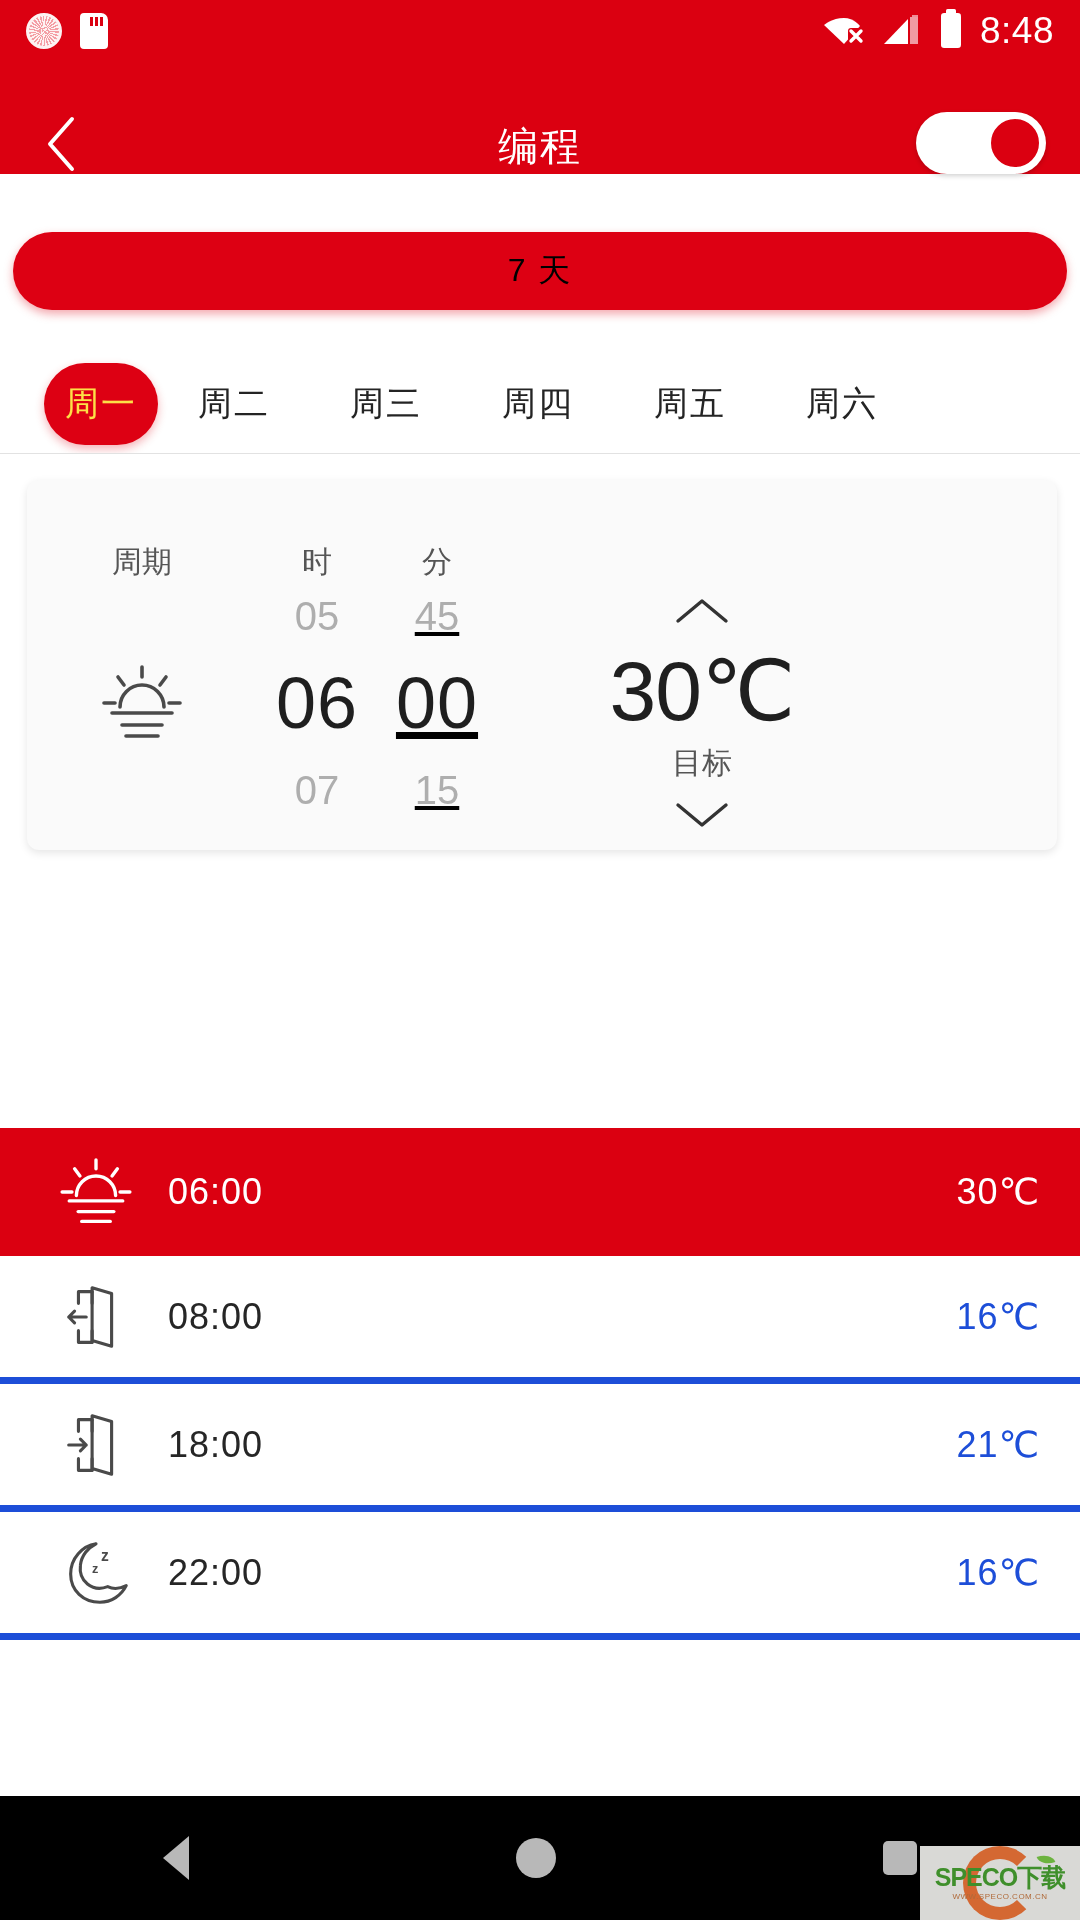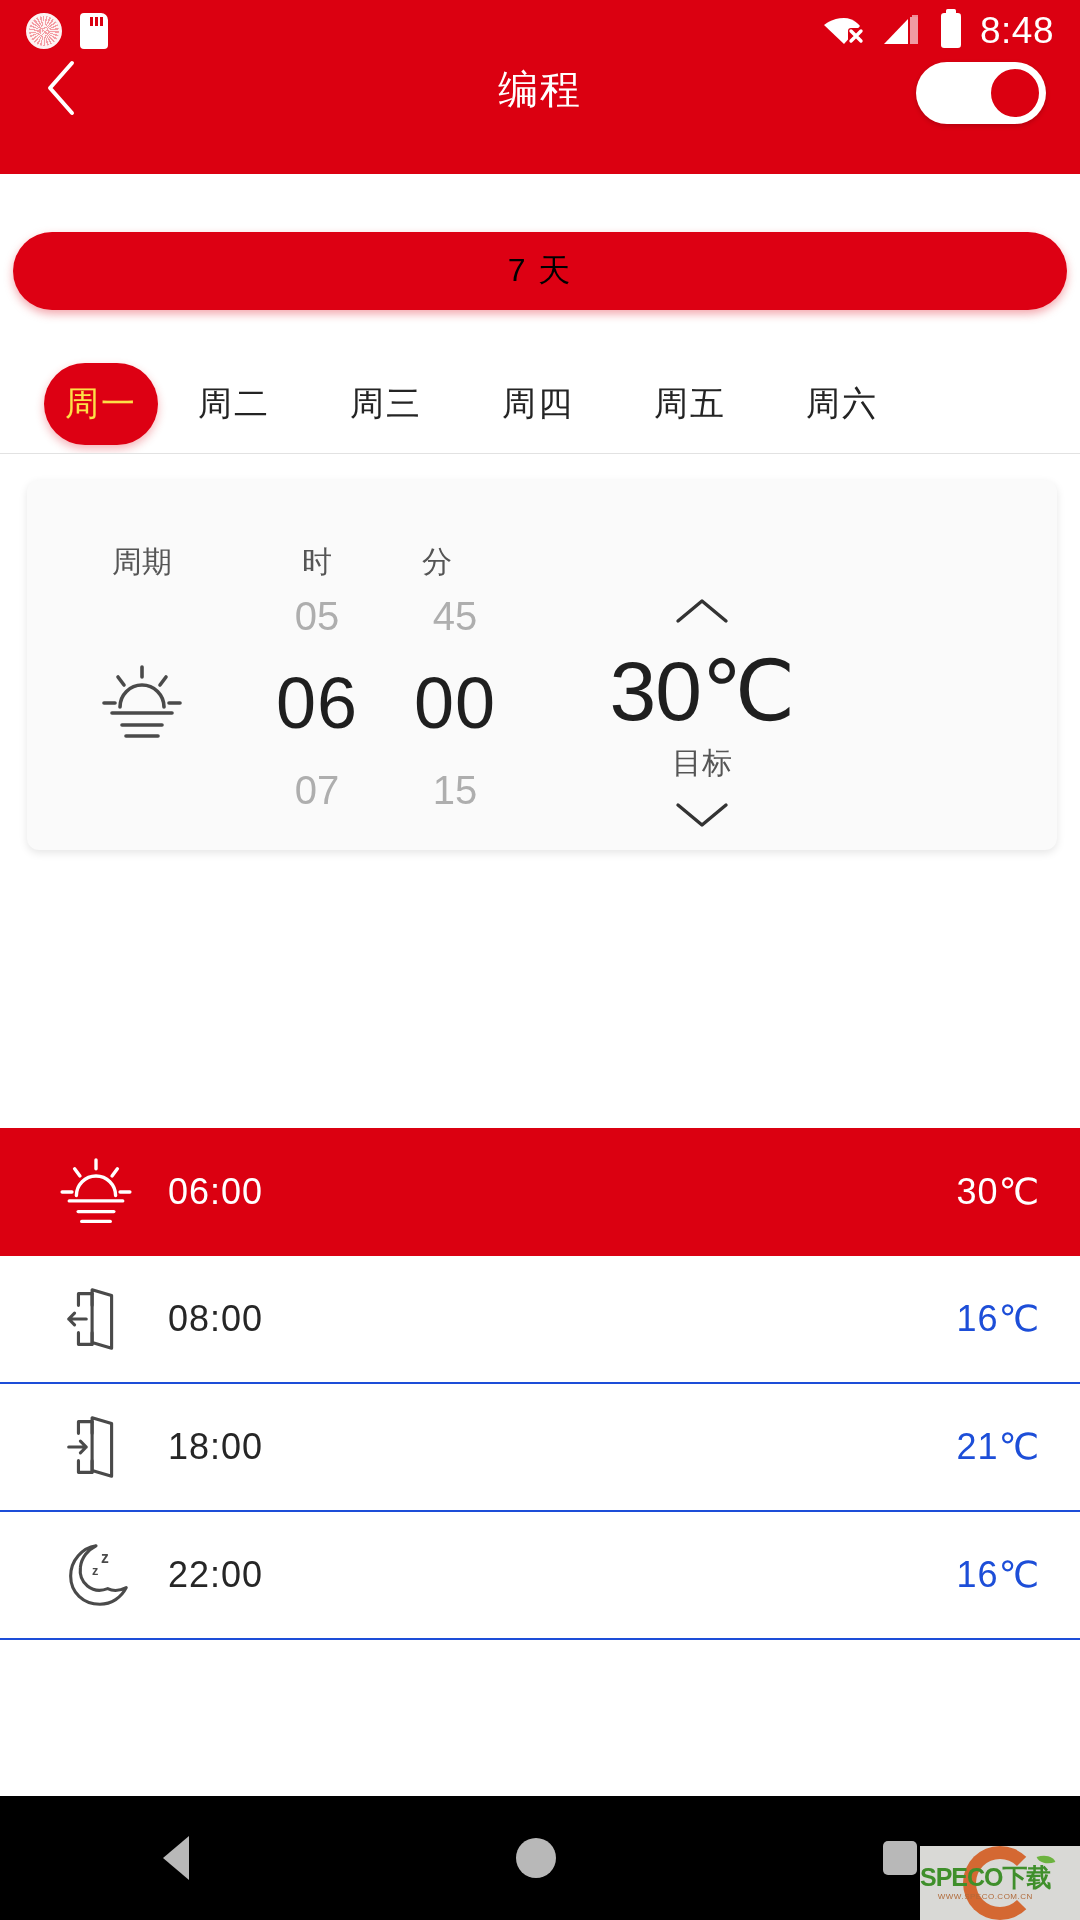--- a/index.html
+++ b/index.html
@@ -25,21 +25,21 @@
     background:
       repeating-conic-gradient(from 0deg,#ffffff 0deg 7deg,#f6a7ad 7deg 14deg);
     border:3px solid #ffffff; opacity:.95;
   }
   .icon-sd{ width:28px; height:36px; background:#fff; border-radius:4px 7px 4px 4px; position:relative; }
   .icon-sd::before{ content:""; position:absolute; top:4px; right:3px; width:15px; height:9px;
     background:repeating-linear-gradient(90deg,#DB0011 0 3px,#fff 3px 5px); }
 
   
   .app-bar{
-    height:112px; background:#DB0011; display:flex; align-items:flex-start;
+    height:112px; background:#DB0011; display:flex; align-items:flex-end;
     padding:0 34px; position:relative;
   }
   .back-btn{ width:56px; height:56px; display:flex; align-items:center; justify-content:center; }
   .app-title{
     position:absolute; left:0; right:0; text-align:center;
     color:#fff; font-size:40px; font-weight:400; letter-spacing:2px; pointer-events:none;
   }
   .toggle{
     margin-left:auto; width:130px; height:62px; border-radius:31px;
     background:#ffffff; position:relative; box-shadow:0 2px 5px rgba(0,0,0,.18);
@@ -84,57 +84,57 @@
     display:flex; align-items:center; padding:62px 0 0 0; font-size:30px; color:#555;
   }
   .hc-cycle{ width:230px; text-align:center; }
   .hc-hour{ width:120px; text-align:center; }
   .hc-min{ width:120px; text-align:center; }
 
   .picker-grid{ position:relative; height:258px; }
   .col{ position:absolute; top:0; text-align:center; }
   .col-cycle{ left:0; width:230px; }
   .col-hour{ left:230px; width:120px; }
-  .col-min{ left:368px; width:120px; }
+  .col-min{ left:350px; width:120px;text-decoration:underline; }
   .col-temp{ left:510px; width:330px; }
 
   .ghost{ font-size:40px; color:#AEAEAE; height:66px; line-height:66px; }
   .selected{ font-size:72px; color:#1f1f1f; font-weight:500; height:108px; line-height:108px; letter-spacing:1px; }
 
   .cycle-icon{ height:108px; display:flex; align-items:center; justify-content:center; }
 
   .temp-chev{ height:60px; display:flex; align-items:center; justify-content:center; }
   .temp-value{ font-size:84px; color:#1f1f1f; font-weight:400; line-height:96px; letter-spacing:-1px; }
   .temp-label{ font-size:30px; color:#555; line-height:48px; }
 
   
   .list{ position:absolute; left:0; right:0; top:1128px; }
   .row{
     height:128px; display:flex; align-items:center; padding:0 40px;
-    border-bottom:2px solid #1d4ed8; background:#fff;
+    border-bottom:7px solid #1d4ed8; background:#fff;
   }
   .row.active{ background:#DB0011; border-bottom:none;align-items:center; }
   .row-icon{ width:112px; display:flex; align-items:center; justify-content:center; }
   .row-time{ font-size:36px; color:#262626; letter-spacing:1px; margin-left:16px; }
   .row-temp{ margin-left:auto; font-size:36px; color:#1d4ed8; letter-spacing:1px; }
   .row.active .row-time,.row.active .row-temp{ color:#fff; }
 
   
   .nav-bar{
     position:absolute; bottom:0; left:0; right:0; height:124px; background:#000;
     display:flex; align-items:center; justify-content:space-around;
   }
   .nav-back{ width:0;height:0;border-top:22px solid transparent;border-bottom:22px solid transparent;border-right:26px solid #B8B8B8; }
   .nav-home{ width:40px;height:40px;border-radius:50%;background:#B8B8B8; }
   .nav-recent{ width:34px;height:34px;border-radius:5px;background:#B8B8B8; }
 
   
   .watermark{
     position:absolute; right:0; bottom:0; width:160px; height:74px;
-    background:#d9d9d6; display:flex; align-items:center; 
+    background:#d9d9d6; display:flex; align-items:center; justify-content:center;
     overflow:hidden;
   }
   .wm-inner{ text-align:center; line-height:1; position:relative; z-index:2; }
   .wm-main{ font-size:25px; font-weight:bold; color:#3f8f2b; letter-spacing:-1px; white-space:nowrap; }
   .wm-sub{ font-size:8px; color:#b06a3a; letter-spacing:.5px; margin-top:3px; }
   .wm-ring{
     position:absolute; left:50%; top:50%; transform:translate(-50%,-50%);
     width:74px; height:74px; border-radius:50%;
     border:13px solid #d4622a; border-right-color:transparent; z-index:1; opacity:.95;
   }

